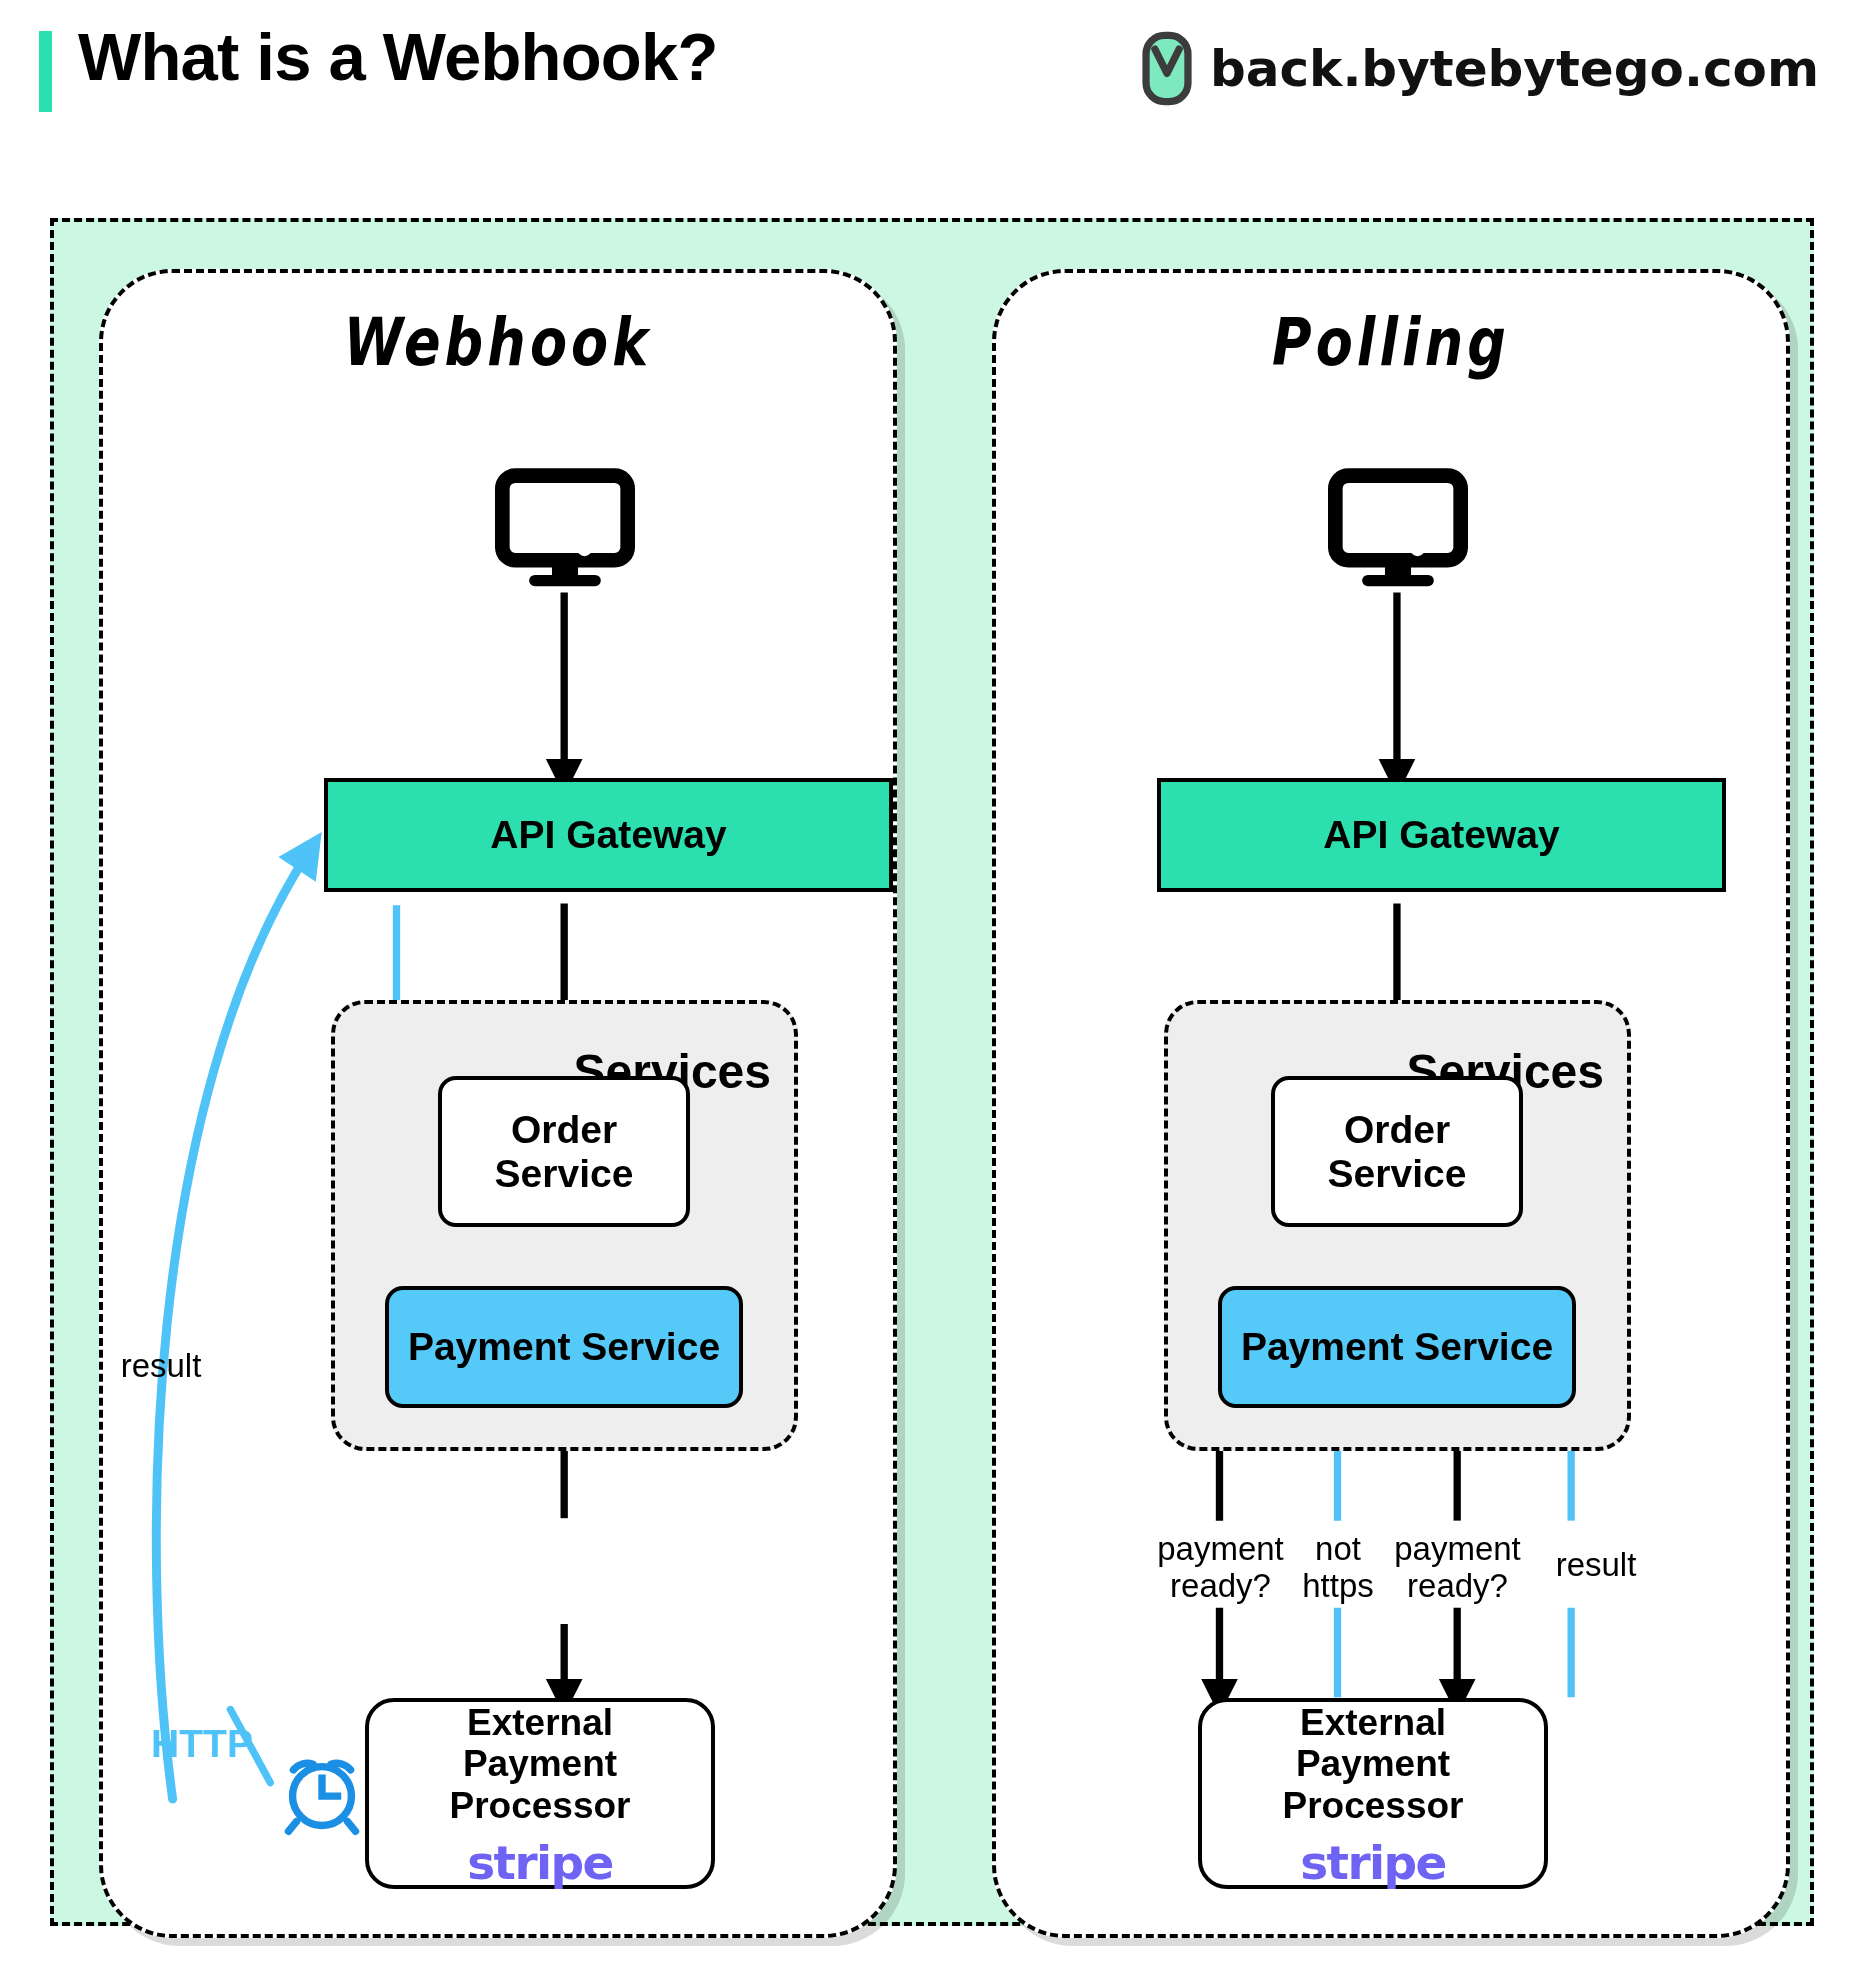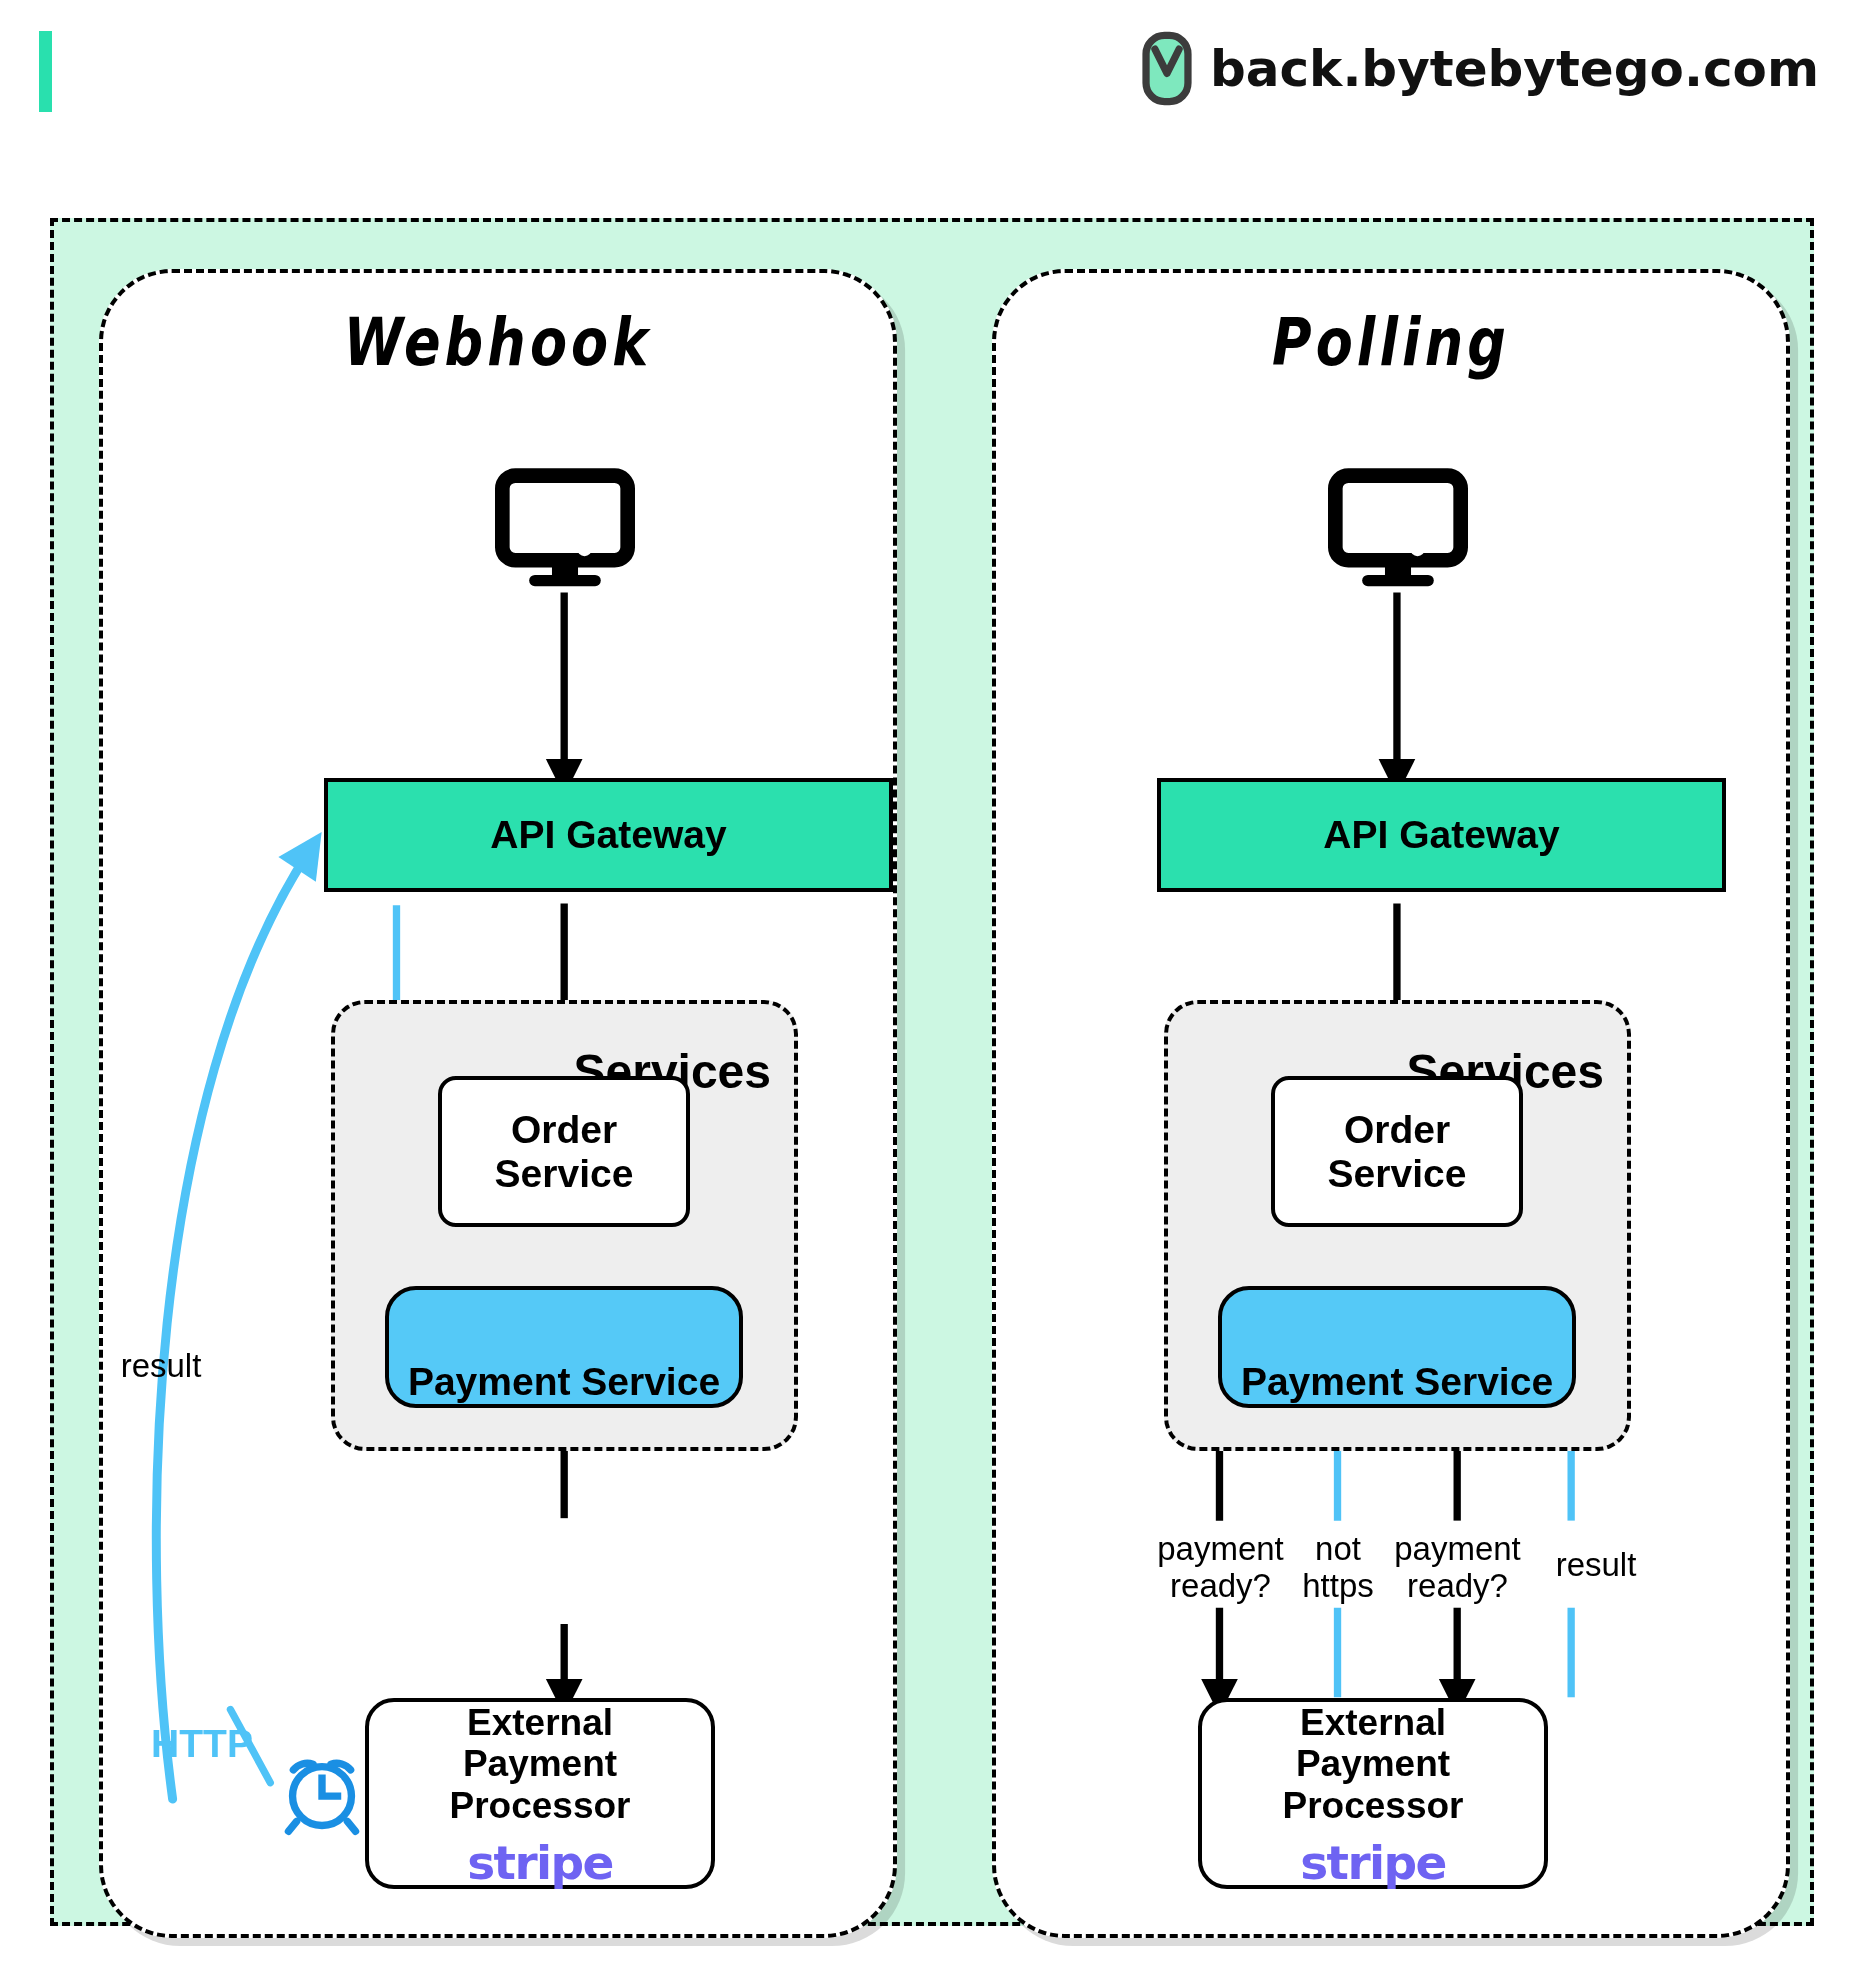--- a/index.html
+++ b/index.html
@@ -106,23 +106,22 @@
     position:absolute;right:23px;top:13px;
     font-size:48px;font-weight:bold;color:#000;margin-top:28px;
   }
   .order{
     width:252px;height:151px;
     background:#fff;border:4.1px solid #000;border-radius:18px;
     font-size:39px;
   }
   .payment{
     width:358px;height:122px;
-    background:#55C9F7;border:4.1px solid #000;border-radius:31px;
+    background:#55C9F7;border:4.1px solid #000;border-radius:18px;
     font-size:39px;
-    justify-content:flex-end;
   }
   .processor{
     width:350px;height:191px;
     background:#fff;border:4.1px solid #000;border-radius:29px;
     font-size:37px;
     padding-top:4.9px;
   }
   .stripe-logo{
     margin-top:11.4px;
     font-family:"DejaVu Sans", sans-serif;
@@ -155,20 +154,21 @@
   .clock-icon{position:absolute;}
   .monitor-icon{position:absolute;}
 </style>
 </head>
 <body>
 
 <div id="root">
 
   <div class="header">
     <div class="title-bar"></div>
+    <div class="page-title">What is a Webhook?</div>
     <div class="brand">
       <svg class="brand-logo" viewBox="0 0 62 92">
         <rect x="5" y="5" width="52" height="82" rx="23" ry="23" fill="#7EE8BE" stroke="#3C3C3C" stroke-width="9"></rect>
         <path d="M16 22 L31 52 L46 22" fill="none" stroke="#3C3C3C" stroke-width="9" stroke-linecap="round" stroke-linejoin="round"></path>
       </svg>
       <div class="brand-text">back.bytebytego.com</div>
     </div>
   </div>
 
   <div class="outer-frame"></div>

